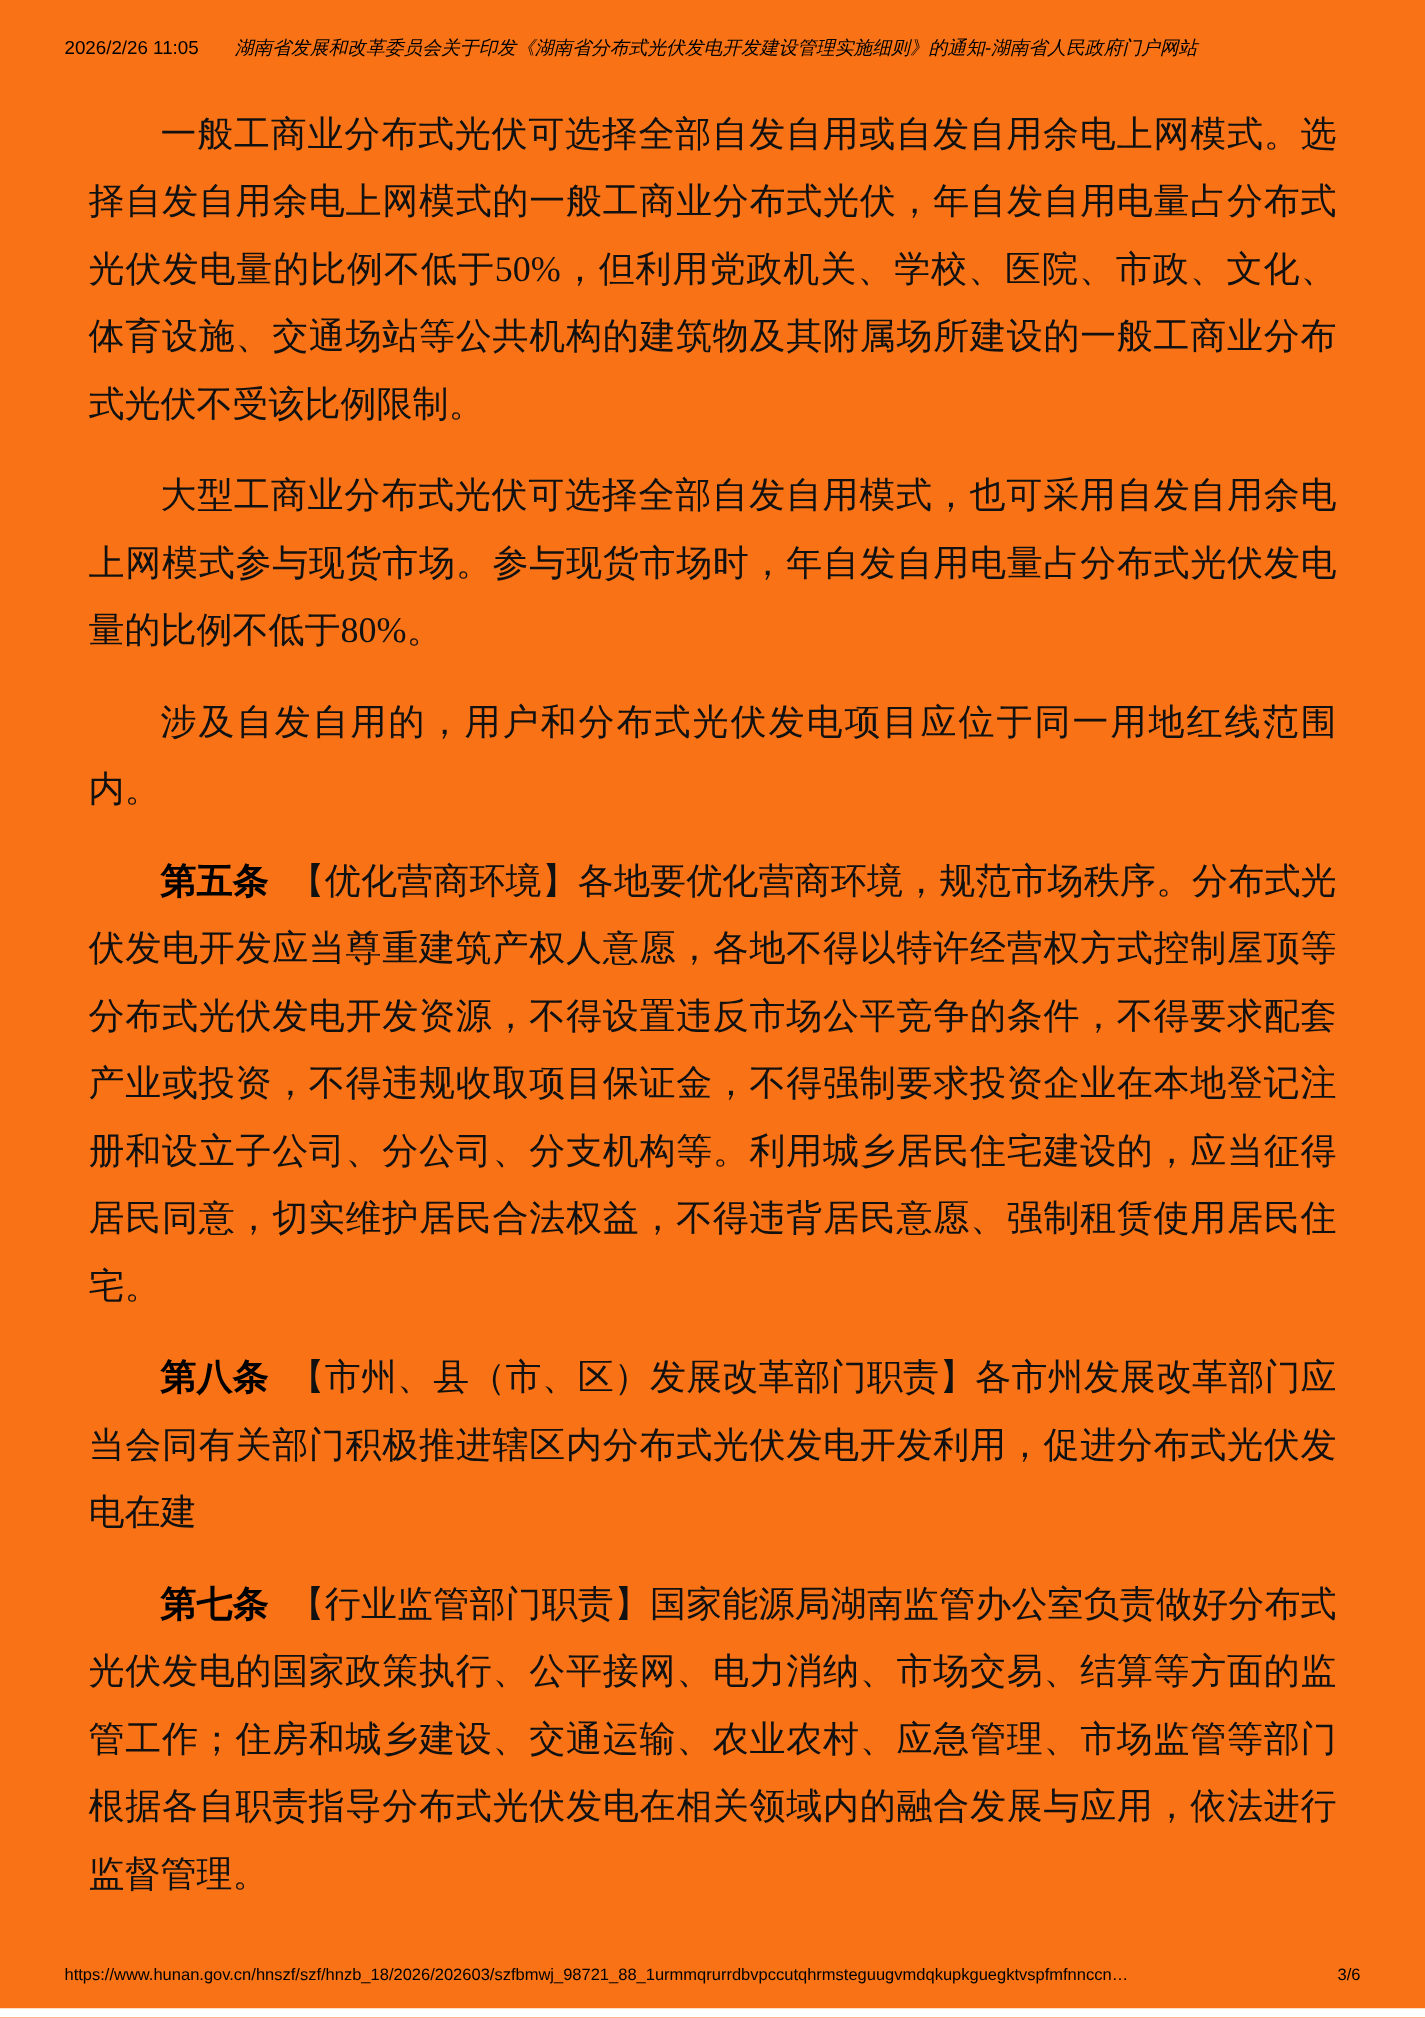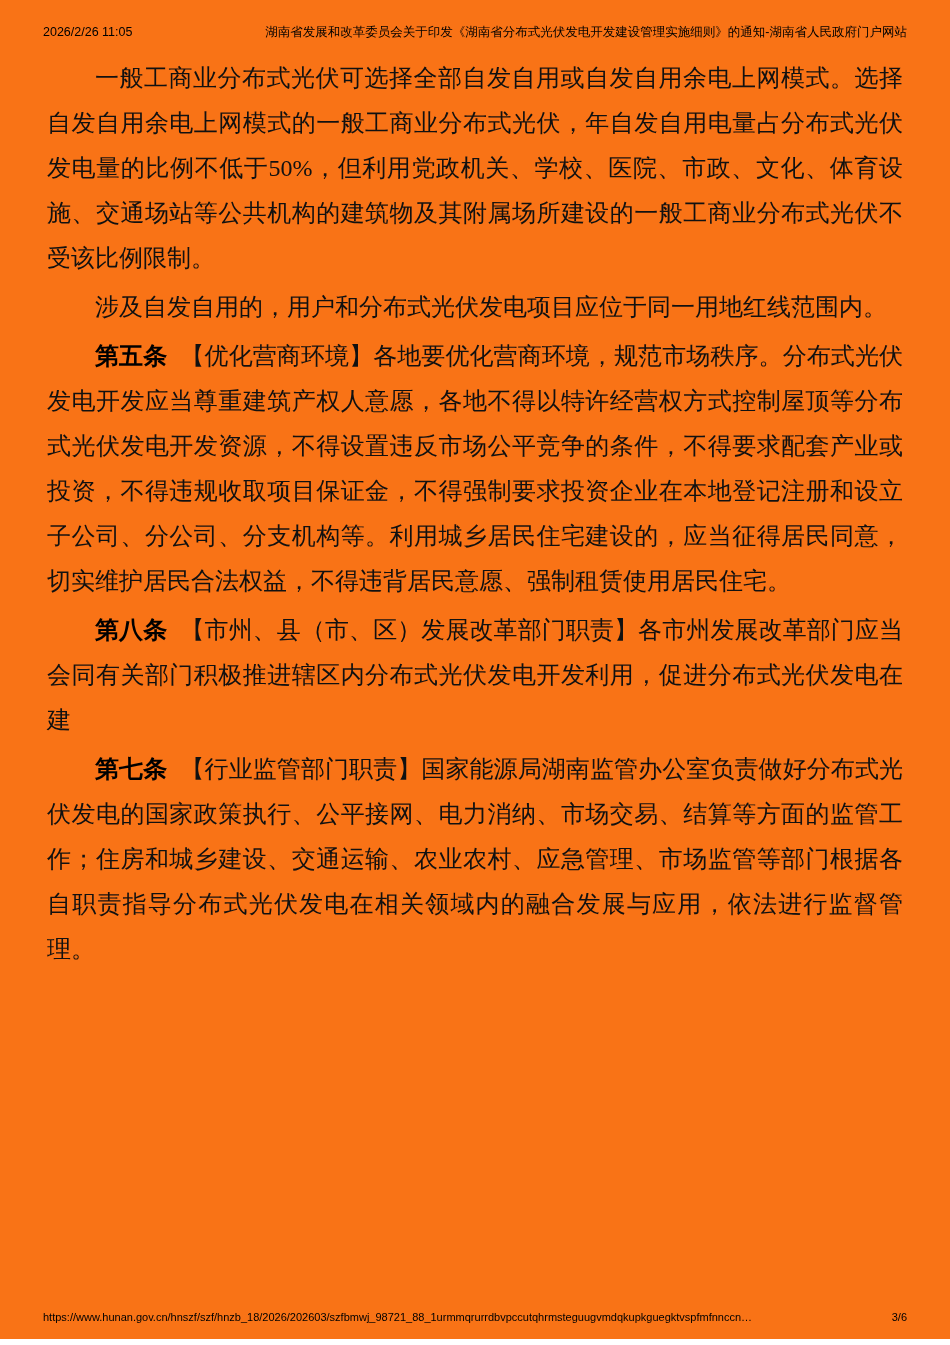--- a/index.html
+++ b/index.html
@@ -26,39 +26,40 @@
     font-family: "Liberation Sans", "DejaVu Sans", sans-serif;
     font-size: 12.5px;
     color: #000000;
   }
   .hdr-date {
     white-space: nowrap;
     flex: 0 0 auto;
   }
   .hdr-title {
     flex: 1 1 auto;
-    text-align: right;
+    text-align: left;
     white-space: nowrap;
     overflow: hidden;
     padding-left: 24px;
+    font-style: italic;
   }
   
   .doc-body {
     position: absolute;
     top: 52px;
     left: 43px;
     width: 864px;
     font-family: "Liberation Serif", "DejaVu Serif", serif;
     font-size: 24px;
     line-height: 45px;
     color: #111111;
     text-align: justify;
   }
   .para {
-    margin: 4px;
+    margin: 16px;
     padding: 0;
     text-indent: 2em;
   }
   .para .lead:not(:empty) {
     font-weight: bold;
     color: #000000;
     margin-right: 0.55em;
   }
   .chapter-heading {
     margin: 28px 0;
@@ -101,20 +102,23 @@
     <span class="hdr-date">2026/2/26 11:05</span>
     <span class="hdr-title">湖南省发展和改革委员会关于印发《湖南省分布式光伏发电开发建设管理实施细则》的通知-湖南省人民政府门户网站</span>
   </div>
 
   <div class="doc-body">
 
     <p class="para">
       <span class="lead"></span><span>一般工商业分布式光伏可选择全部自发自用或自发自用余电上网模式。选择自发自用余电上网模式的一般工商业分布式光伏，年自发自用电量占分布式光伏发电量的比例不低于50%，但利用党政机关、学校、医院、市政、文化、体育设施、交通场站等公共机构的建筑物及其附属场所建设的一般工商业分布式光伏不受该比例限制。</span>
     </p>
 
+    <p class="para">
+      <span class="lead"></span><span>大型工商业分布式光伏可选择全部自发自用模式，也可采用自发自用余电上网模式参与现货市场。参与现货市场时，年自发自用电量占分布式光伏发电量的比例不低于80%。</span>
+    </p>
 
     <p class="para">
       <span class="lead"></span><span>涉及自发自用的，用户和分布式光伏发电项目应位于同一用地红线范围内。</span>
     </p>
 
     <p class="para">
       <span class="lead">第五条</span><span>【优化营商环境】各地要优化营商环境，规范市场秩序。分布式光伏发电开发应当尊重建筑产权人意愿，各地不得以特许经营权方式控制屋顶等分布式光伏发电开发资源，不得设置违反市场公平竞争的条件，不得要求配套产业或投资，不得违规收取项目保证金，不得强制要求投资企业在本地登记注册和设立子公司、分公司、分支机构等。利用城乡居民住宅建设的，应当征得居民同意，切实维护居民合法权益，不得违背居民意愿、强制租赁使用居民住宅。</span>
     </p>
 
 

